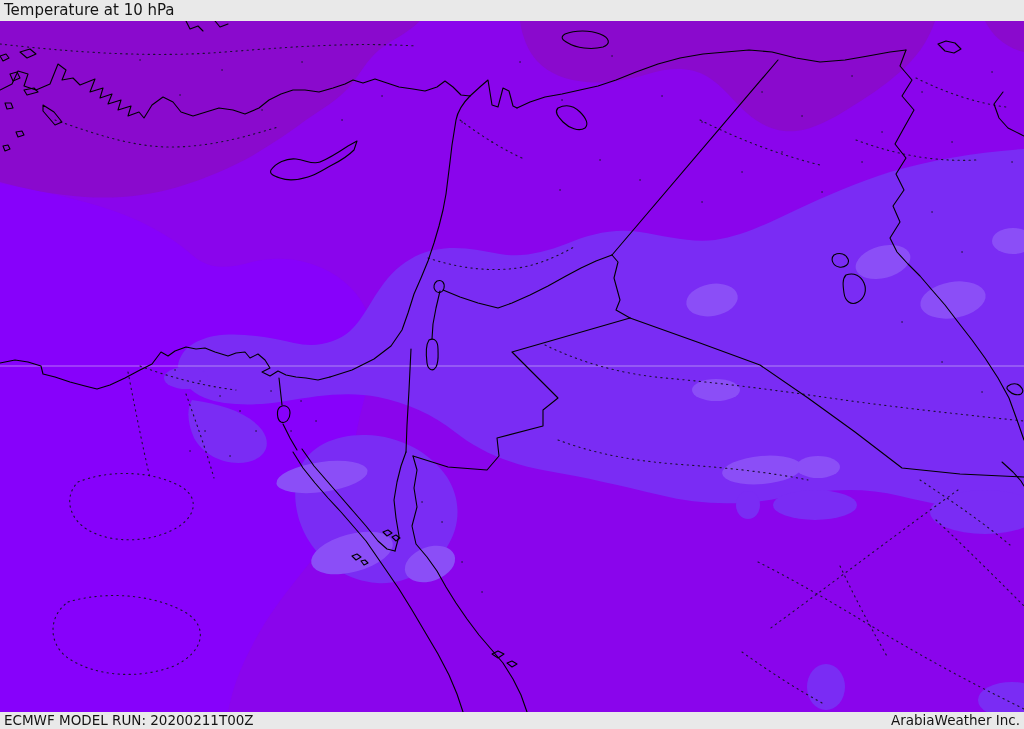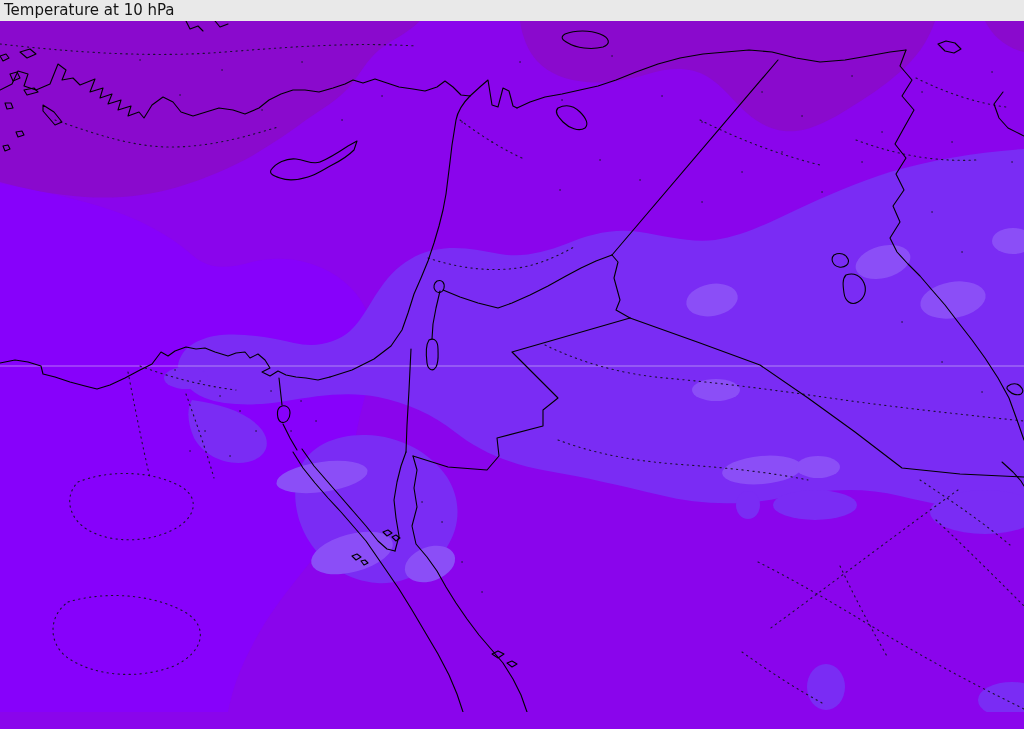--- a/index.html
+++ b/index.html
@@ -131,14 +131,18 @@
       <path class="coast" d="M 565,34 C 575,30 590,30 600,34 C 610,38 611,44 603,47 C 591,50 576,48 568,43 C 562,40 560,37 565,34 Z"></path>
       <path class="coast" d="M 558,108 C 566,104 574,106 580,112 C 586,118 589,124 585,128 C 579,132 569,128 563,122 C 558,117 554,112 558,108 Z"></path>
       <path class="coast" d="M 834,255 c 6,-3 12,-1 14,4 c 2,5 -3,9 -9,8 c -6,-1 -9,-8 -5,-12 z"></path>
       <path class="coast" d="M 846,275 c 8,-3 15,1 18,8 c 3,7 1,15 -6,19 c -7,4 -13,-1 -14,-9 c -1,-7 -2,-14 2,-18 z"></path>
       <path class="coast" d="M 938,44 l 8,-3 l 9,2 l 6,6 l -7,4 l -9,-2 l -7,-7 z"></path>
       <path class="coast" d="M 1008,386 c 4,-3 9,-3 12,0 c 3,3 4,6 1,8 c -4,2 -9,0 -12,-3 c -2,-2 -3,-3 -1,-5 z"></path>
     </g>
   </svg>
   </div>
 
+  <div class="bar bottom">
+    <span>ECMWF MODEL RUN: 20200211T00Z</span>
+    <span>ArabiaWeather Inc.</span>
+  </div>
 
 </div>
 
 </body></html>

